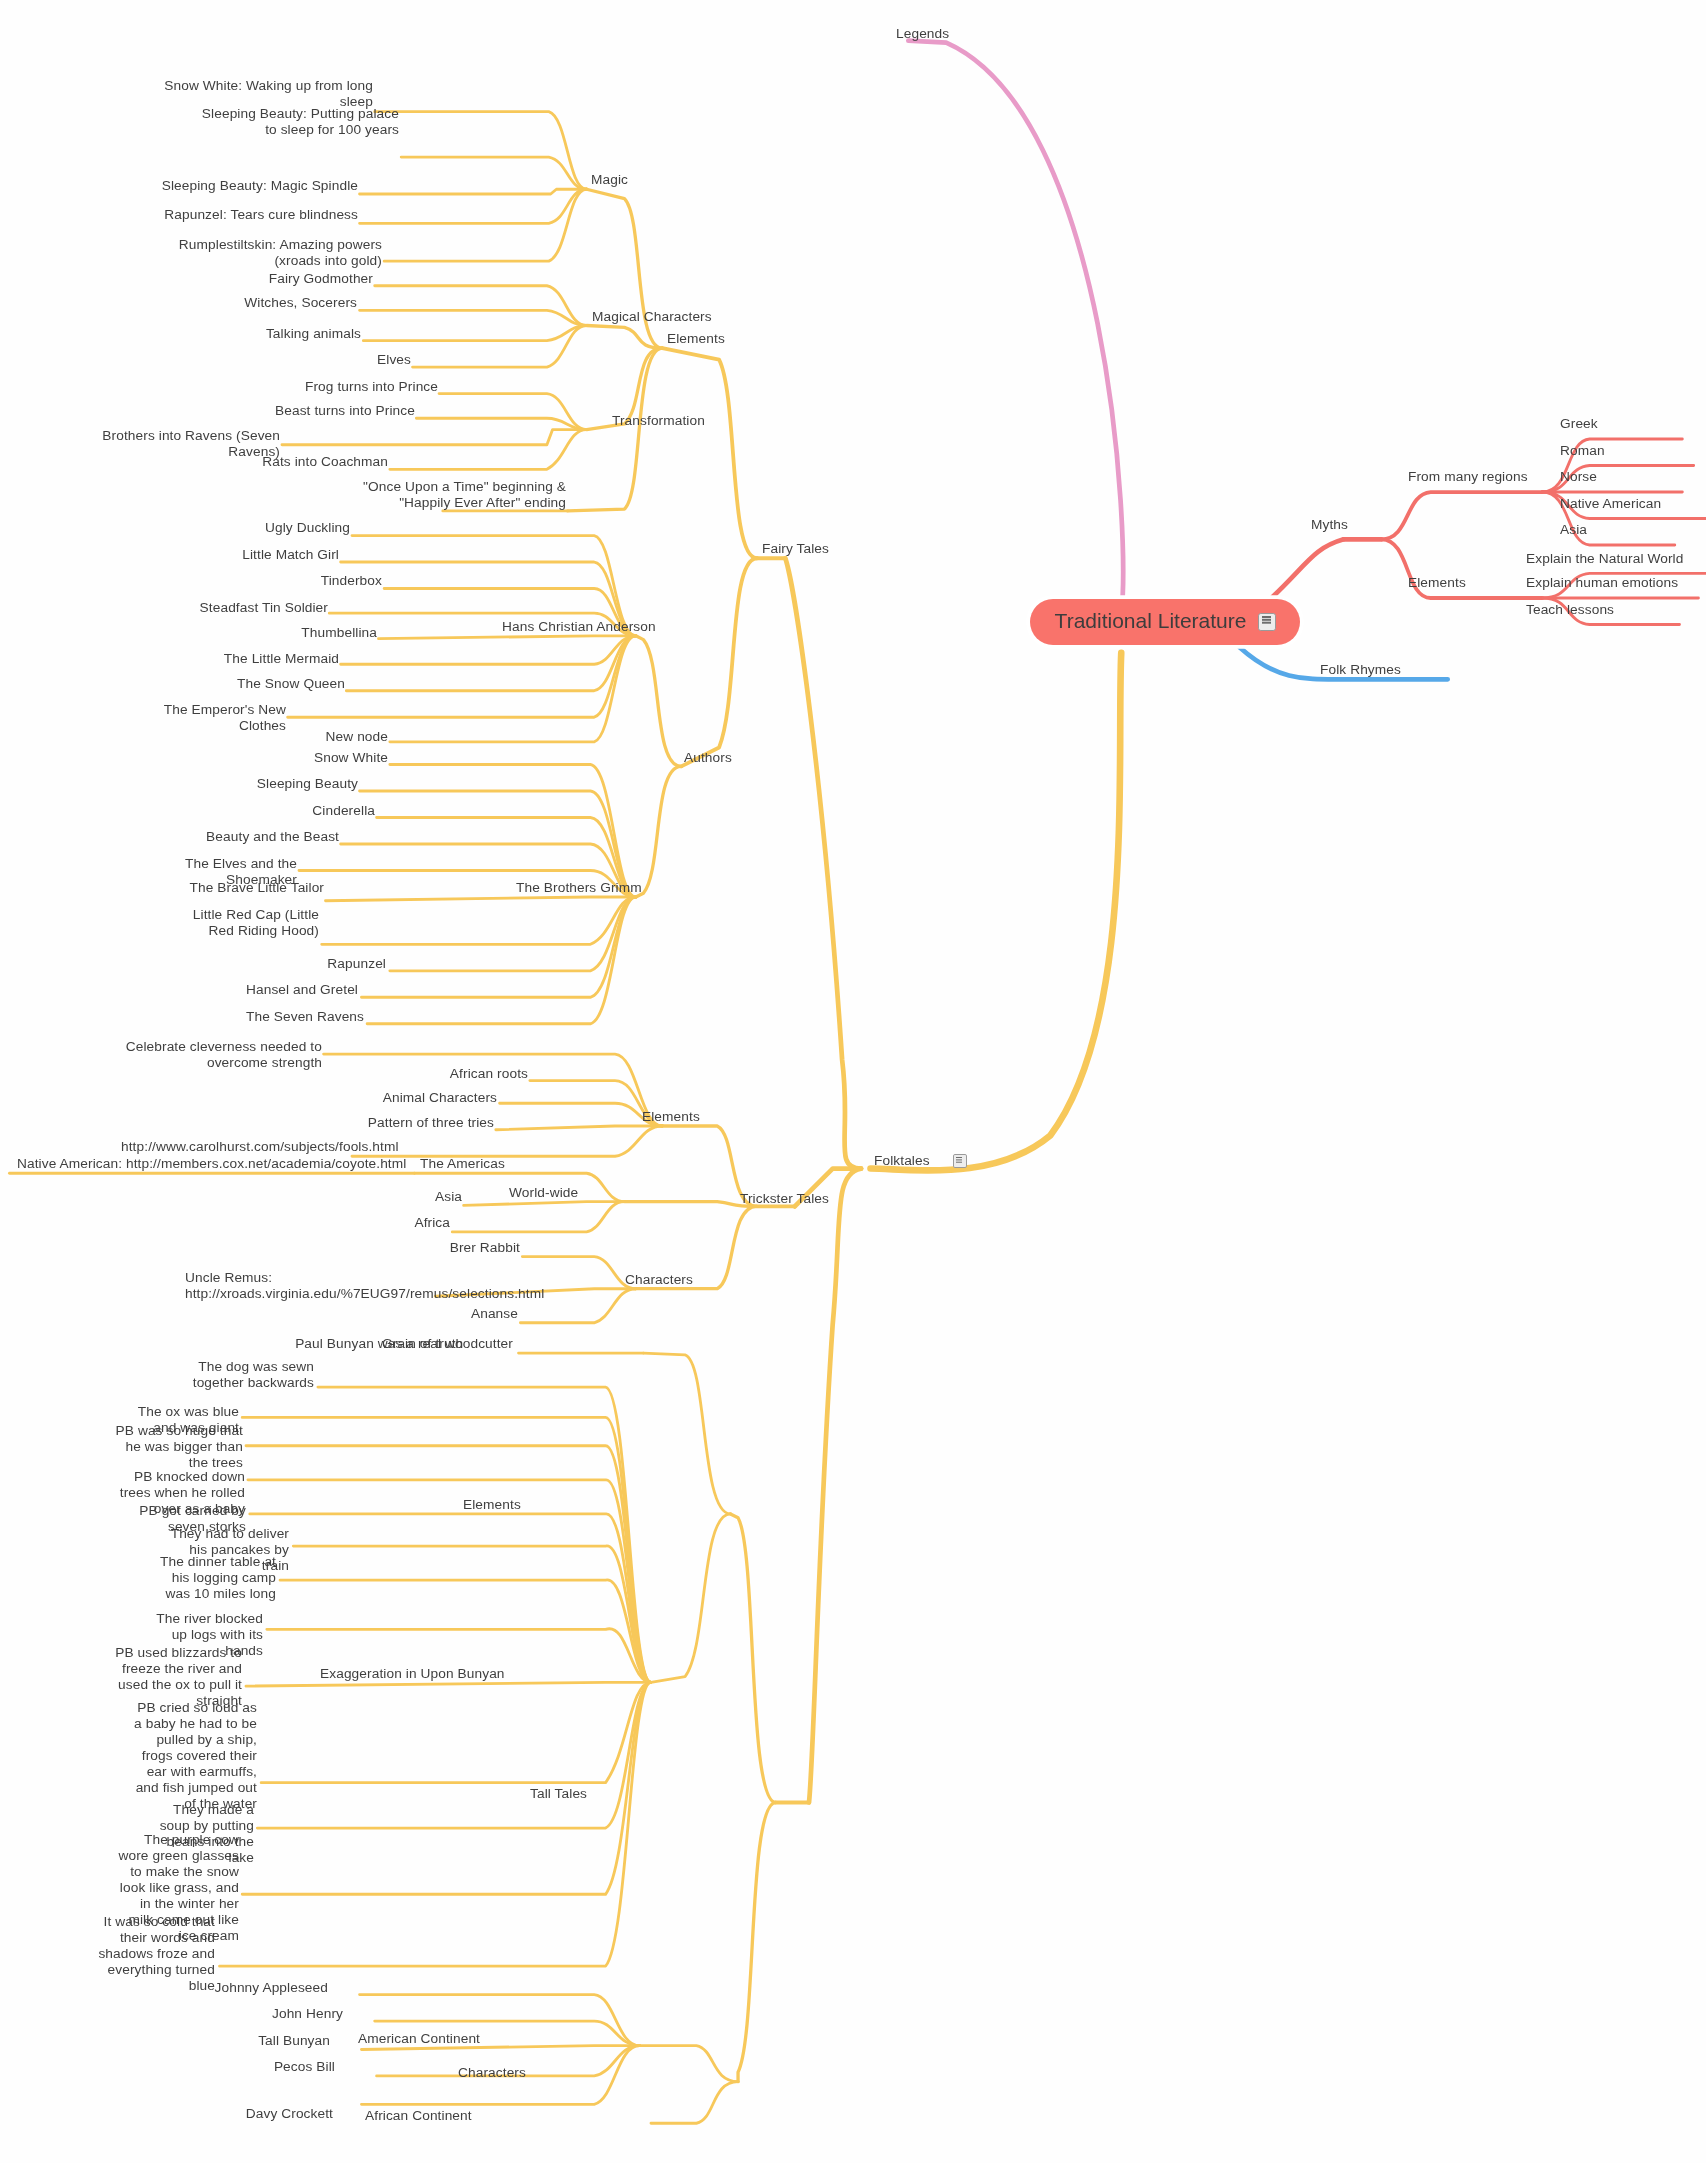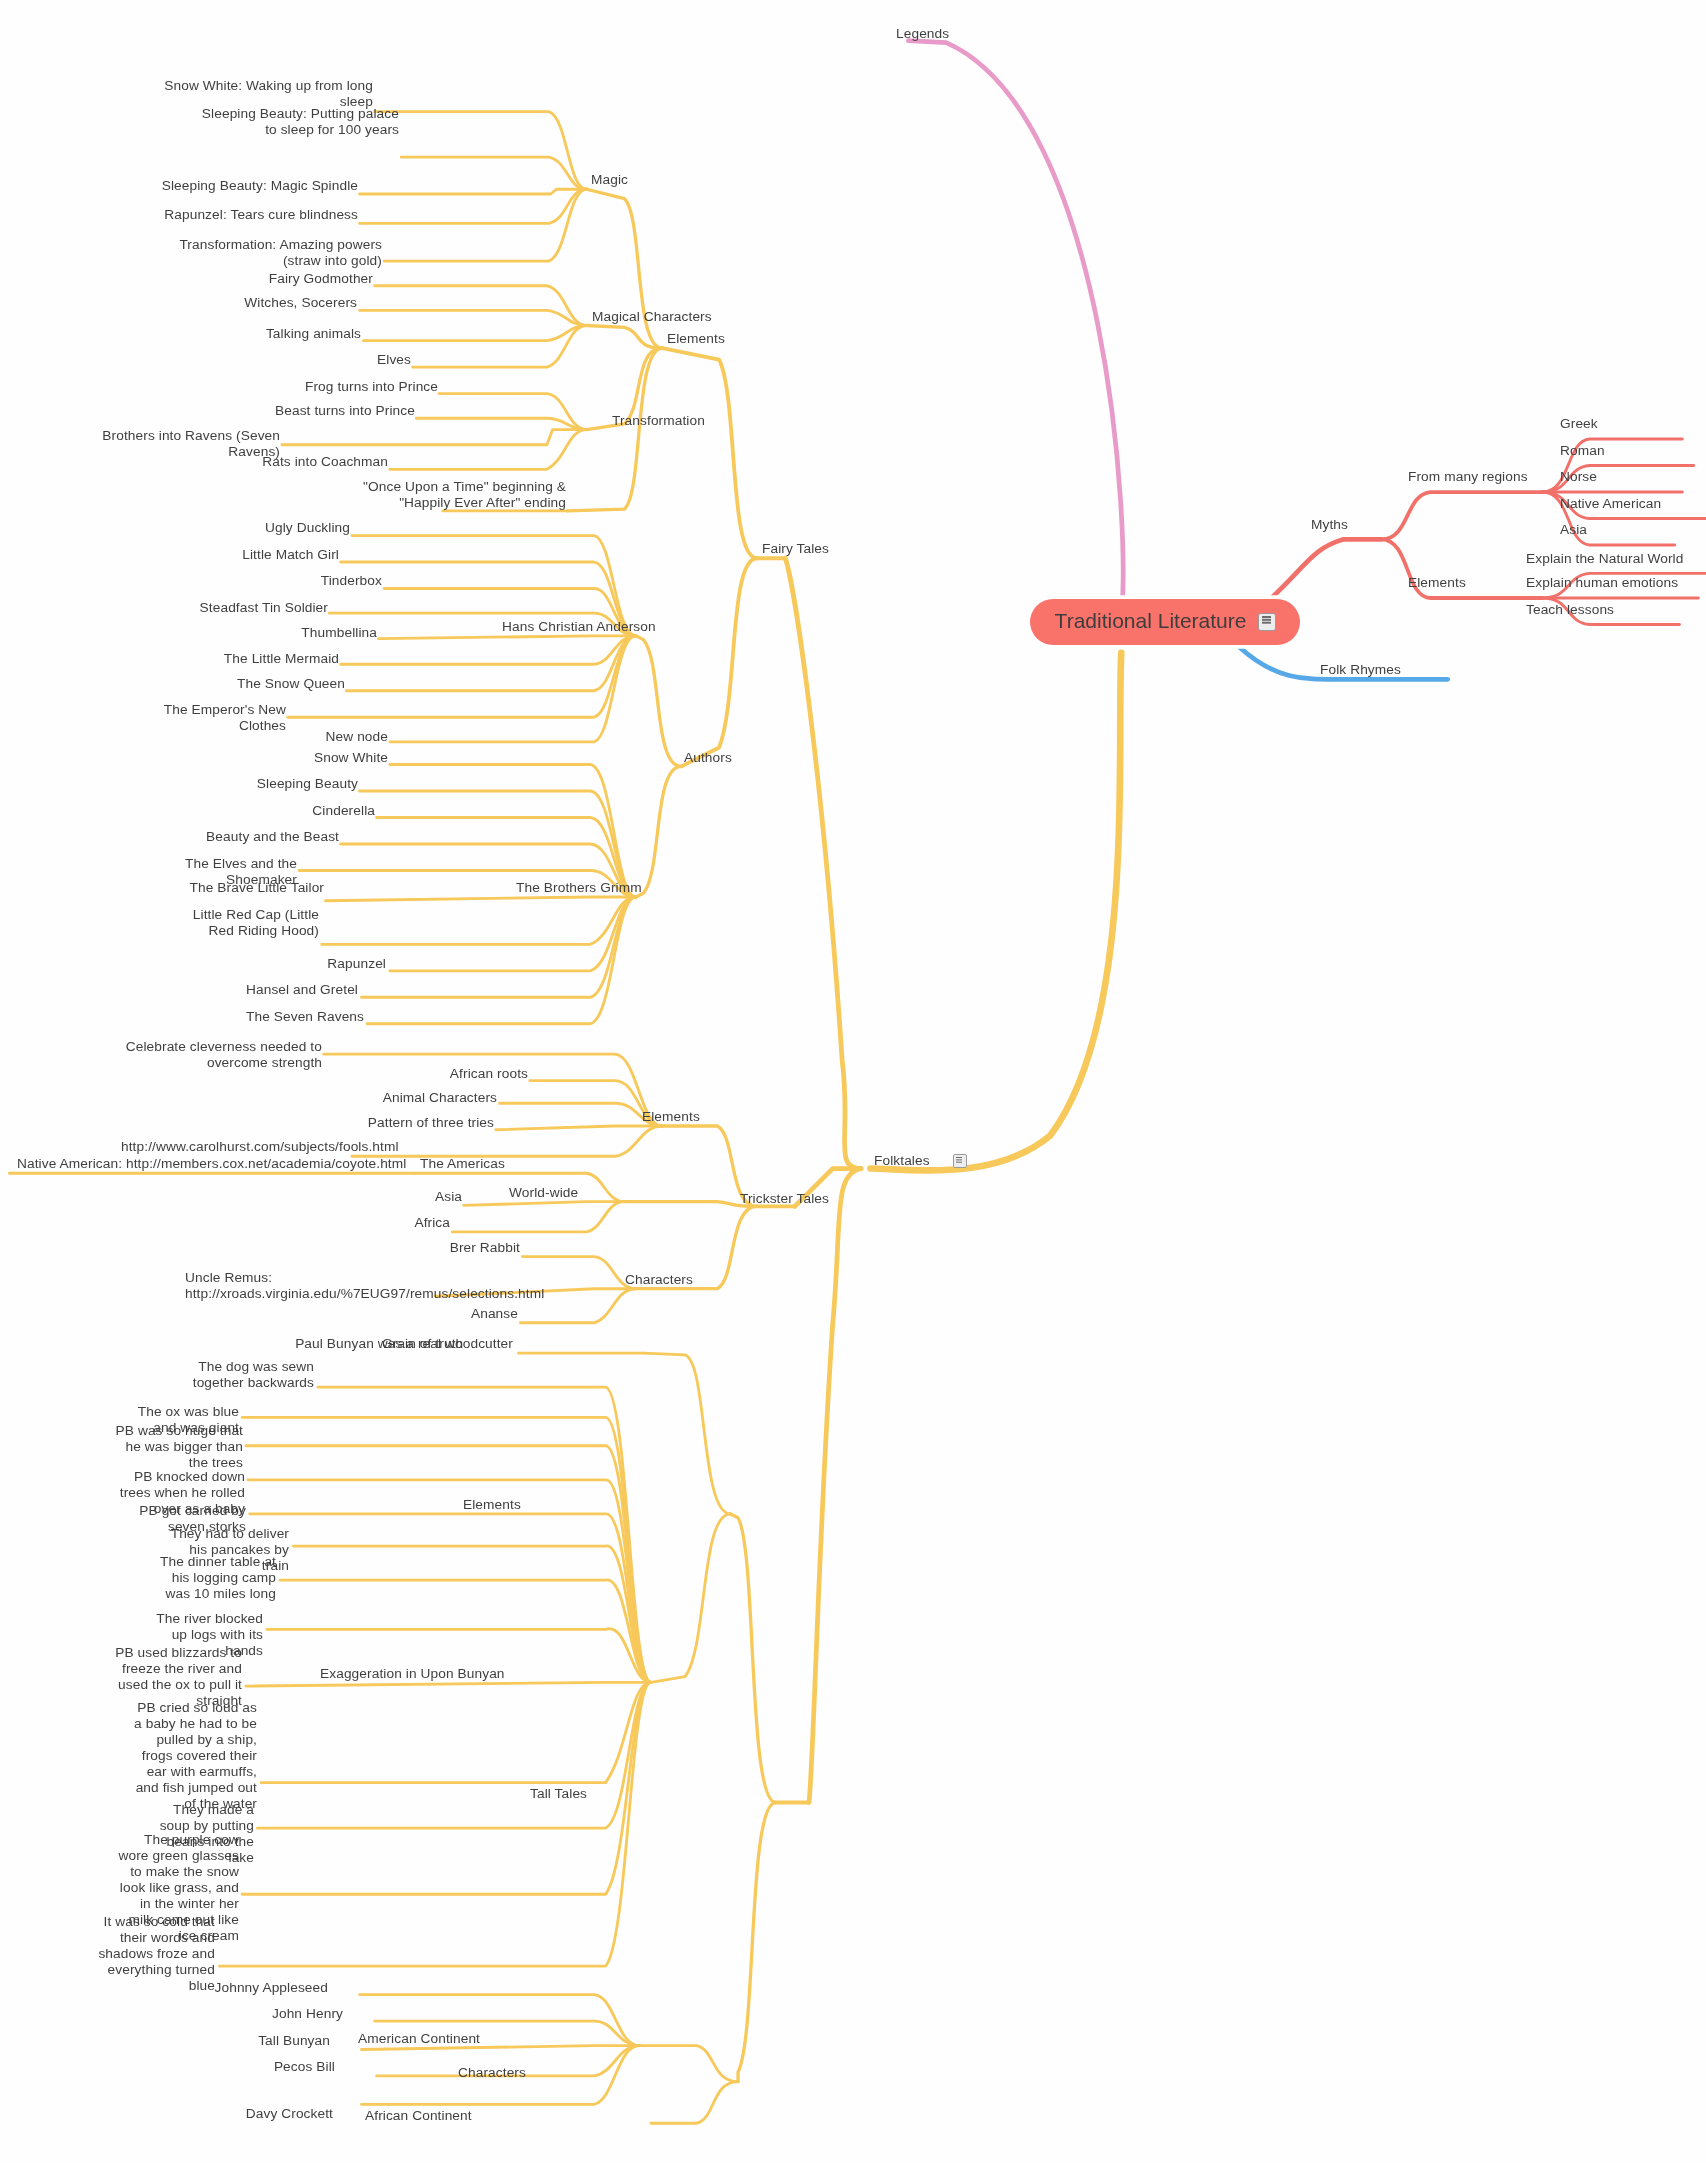--- a/index.html
+++ b/index.html
@@ -237,21 +237,21 @@
 
   <div class="node l" style="left:591px;top:172px;">Magic</div>
   <div class="node l" style="left:592px;top:309px;">Magical Characters</div>
   <div class="node l" style="left:592px;top:413px;margin-left:20px;">Transformation</div>
   <div class="node r" style="left:312px;top:479px;width:254px;">"Once Upon a Time" beginning &amp; "Happily Ever After" ending</div>
 
   <div class="node r" style="left:161px;top:78px;width:212px;">Snow White: Waking up from long sleep</div>
   <div class="node r" style="left:189px;top:106px;width:210px;">Sleeping Beauty: Putting palace to sleep for 100 years</div>
   <div class="node r" style="left:114px;top:178px;width:244px;">Sleeping Beauty: Magic Spindle</div>
   <div class="node r" style="left:114px;top:207px;width:244px;">Rapunzel: Tears cure blindness</div>
-  <div class="node r" style="left:170px;top:237px;width:212px;">Transformation: Amazing powers (straw into gold)</div>
+  <div class="node r" style="left:170px;top:237px;width:212px;">Rumplestiltskin: Amazing powers (xroads into gold)</div>
 
   <div class="node r" style="left:170px;top:271px;width:203px;">Fairy Godmother</div>
   <div class="node r" style="left:170px;top:295px;width:187px;">Witches, Socerers</div>
   <div class="node r" style="left:170px;top:326px;width:191px;">Talking animals</div>
   <div class="node r" style="left:227px;top:352px;width:184px;">Elves</div>
 
   <div class="node r" style="left:237px;top:379px;width:201px;">Frog turns into Prince</div>
   <div class="node r" style="left:214px;top:403px;width:201px;">Beast turns into Prince</div>
   <div class="node r" style="left:83px;top:428px;width:197px;">Brothers into Ravens (Seven Ravens)</div>
   <div class="node r" style="left:199px;top:454px;width:189px;">Rats into Coachman</div>

